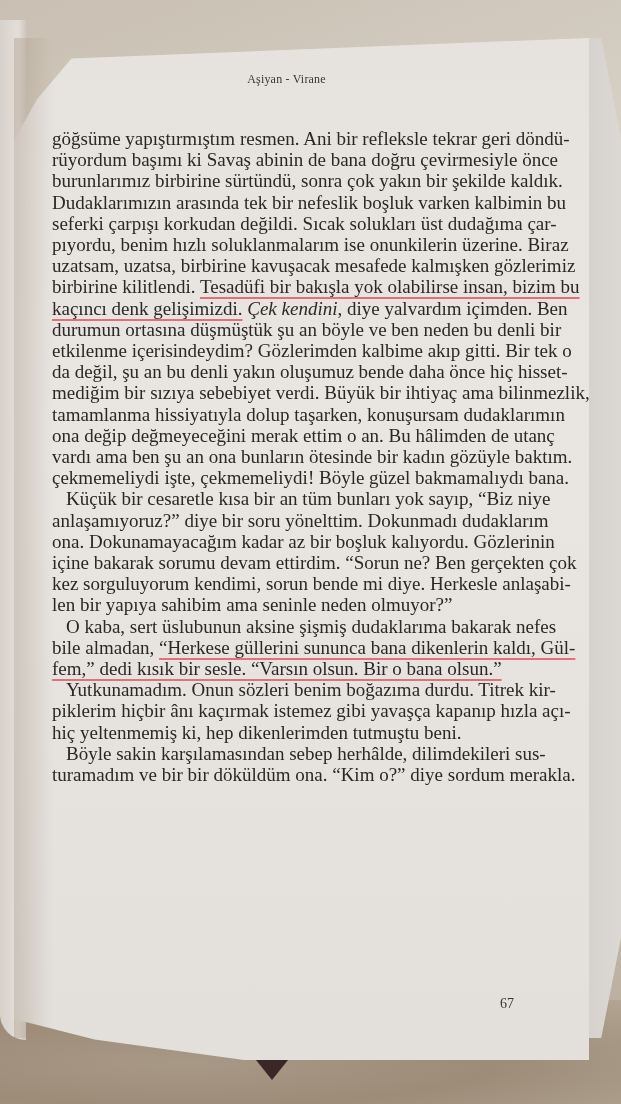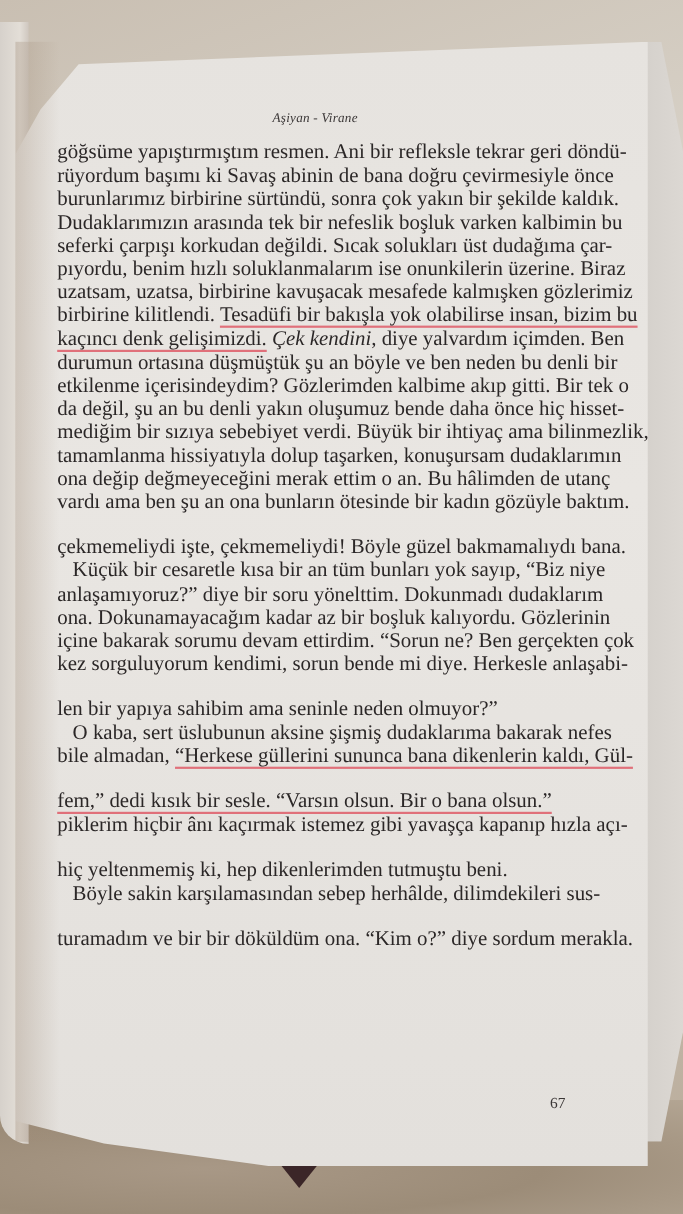--- a/index.html
+++ b/index.html
@@ -32,29 +32,29 @@
     background: linear-gradient(180deg, #e6e3df 0%, #e9e6e2 40%, #e3e0dc 100%);
     clip-path: polygon(4% 6%, 10% 2%, 100% 0%, 100% 100%, 40% 100%, 14% 98%, 0% 96%, 0% 10%);
     box-shadow: 0 0 6px rgba(0,0,0,0.2);
   }
   .page-shade {
     position: absolute; left: 14px; top: 38px; width: 40px; height: 1000px;
     background: linear-gradient(90deg, rgba(160,140,120,0.35), rgba(160,140,120,0));
   }
   .running-head {
     position: absolute; top: 72px; left: 0; width: 553px; text-align: center;
-    font-style: italic; font-size: 12px; color: #3a3636; letter-spacing: 0.2px;
-    padding-left: 20px; box-sizing: border-box; margin-top: 28px;
+    font-size: 12px; color: #3a3636; letter-spacing: 0.2px;
+    padding-left: 20px; box-sizing: border-box;
   }
   .text {
     position: absolute; left: 52px; top: 128px; width: 474px;
     font-size: 19px; line-height: 21.2px; color: #2b2727; text-align: justify;
   }
   .line { display: block; white-space: nowrap; text-align-last: justify; text-align: justify; }
-  .line.last { text-align-last: left; margin-top: 20px; }
+  .line.last { text-align-last: left; }
   .line.indent { padding-left: 14px; }
   .hl { text-decoration: underline; text-decoration-color: #e0707a; text-decoration-thickness: 2px; text-underline-offset: 4px; }
   .it { font-style: italic; }
   .page-number {
     position: absolute; left: 500px; top: 960px; font-size: 14px; color: #3a3636; margin-top: 36px;
   }
 </style>
 </head>
 <body>
 
@@ -91,20 +91,21 @@
   <span class="line">anlaşamıyoruz?” diye bir soru yönelttim. Dokunmadı dudaklarım</span>
   <span class="line">ona. Dokunamayacağım kadar az bir boşluk kalıyordu. Gözlerinin</span>
   <span class="line">içine bakarak sorumu devam ettirdim. “Sorun ne? Ben gerçekten çok</span>
   <span class="line">kez sorguluyorum kendimi, sorun bende mi diye. Herkesle anlaşabi-</span>
   <span class="line last">len bir yapıya sahibim ama seninle neden olmuyor?”</span>
 
   <span class="line indent">O kaba, sert üslubunun aksine şişmiş dudaklarıma bakarak nefes</span>
   <span class="line hl-line">bile almadan, <span class="hl">“Herkese güllerini sununca bana dikenlerin kaldı, Gül-</span></span>
   <span class="line last hl-line"><span class="hl">fem,” dedi kısık bir sesle. “Varsın olsun. Bir o bana olsun.”</span></span>
 
+  <span class="line indent">Yutkunamadım. Onun sözleri benim boğazıma durdu. Titrek kir-</span>
   <span class="line">piklerim hiçbir ânı kaçırmak istemez gibi yavaşça kapanıp hızla açı-</span>
   <span class="line last">hiç yeltenmemiş ki, hep dikenlerimden tutmuştu beni.</span>
 
   <span class="line indent">Böyle sakin karşılamasından sebep herhâlde, dilimdekileri sus-</span>
   <span class="line last">turamadım ve bir bir döküldüm ona. “Kim o?” diye sordum merakla.</span>
 </div>
 
 <div class="page-number">67</div>
 
 </body></html>

